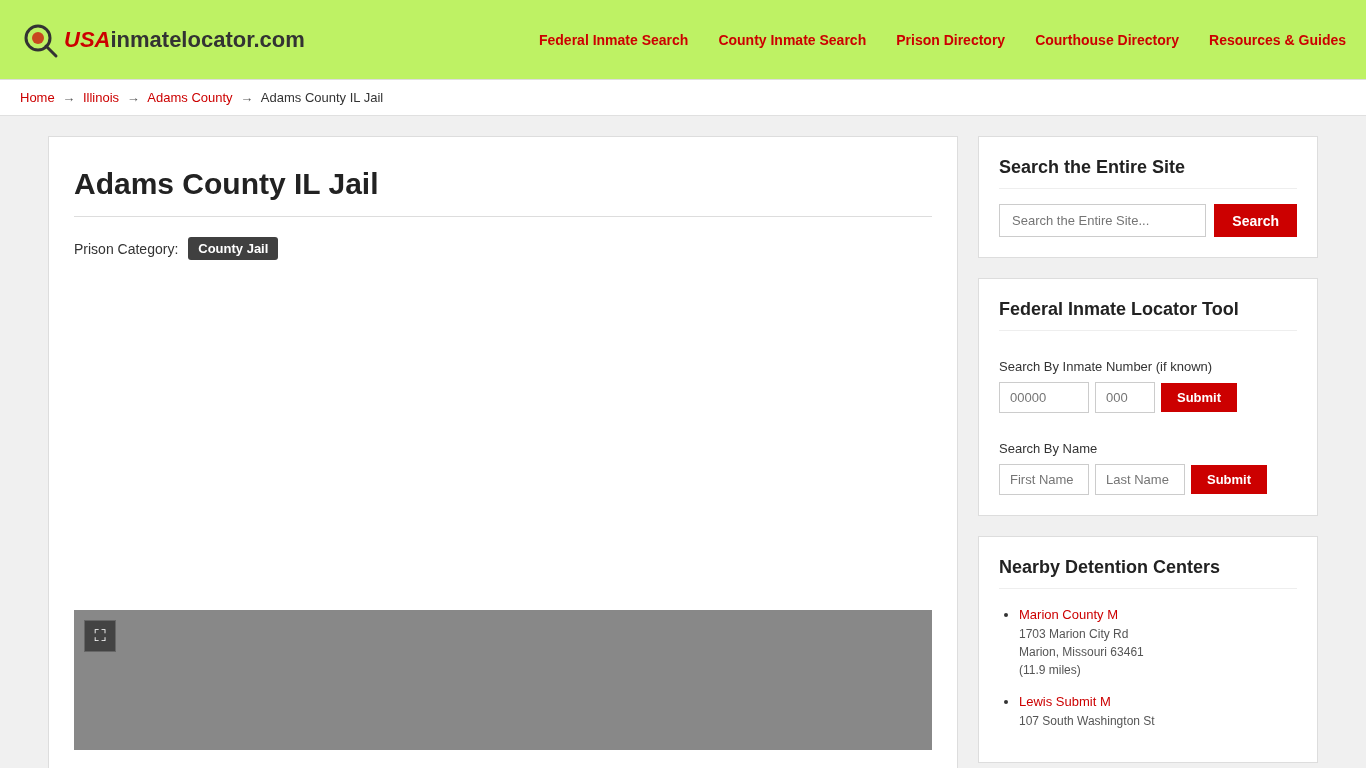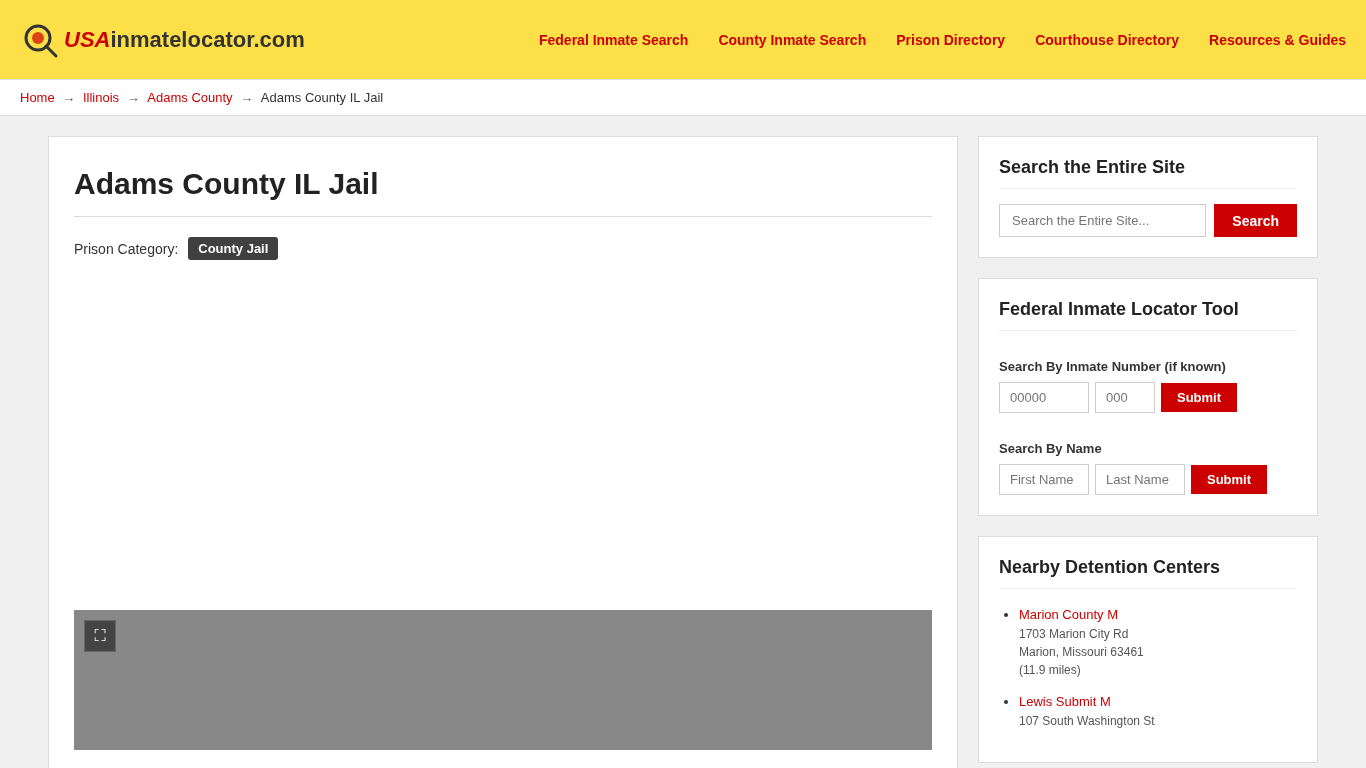--- a/index.html
+++ b/index.html
@@ -1,20 +1,20 @@
 <!DOCTYPE html>
 <html><head>
   <meta charset="utf-8">
   <style>
     * { margin: 0; padding: 0; box-sizing: border-box; }
     body { font-family: Arial, sans-serif; background: #f0f0f0; color: #333; font-size: 14px; }
 
     
     #header {
-      background: #fde047;
+      background: #bef264;
       border-bottom: 1px solid #ddd;
       padding: 0 20px;
       height: 80px;
       display: flex;
       align-items: center;
       justify-content: space-between;
     }
     #logo-area {
       display: flex;
       align-items: center;
@@ -173,21 +173,21 @@
       font-size: 14px;
       font-weight: bold;
       cursor: pointer;
     }
 
     
     .field-label {
       font-size: 13px;
       color: #333;
       margin-bottom: 8px;
-      font-weight: bold;
+      font-weight: normal;
       margin-top: 28px;
     }
     .inmate-number-row {
       display: flex;
       gap: 6px;
       margin-bottom: 15px;
       align-items: center;
     }
     .inmate-input {
       padding: 7px 10px;

